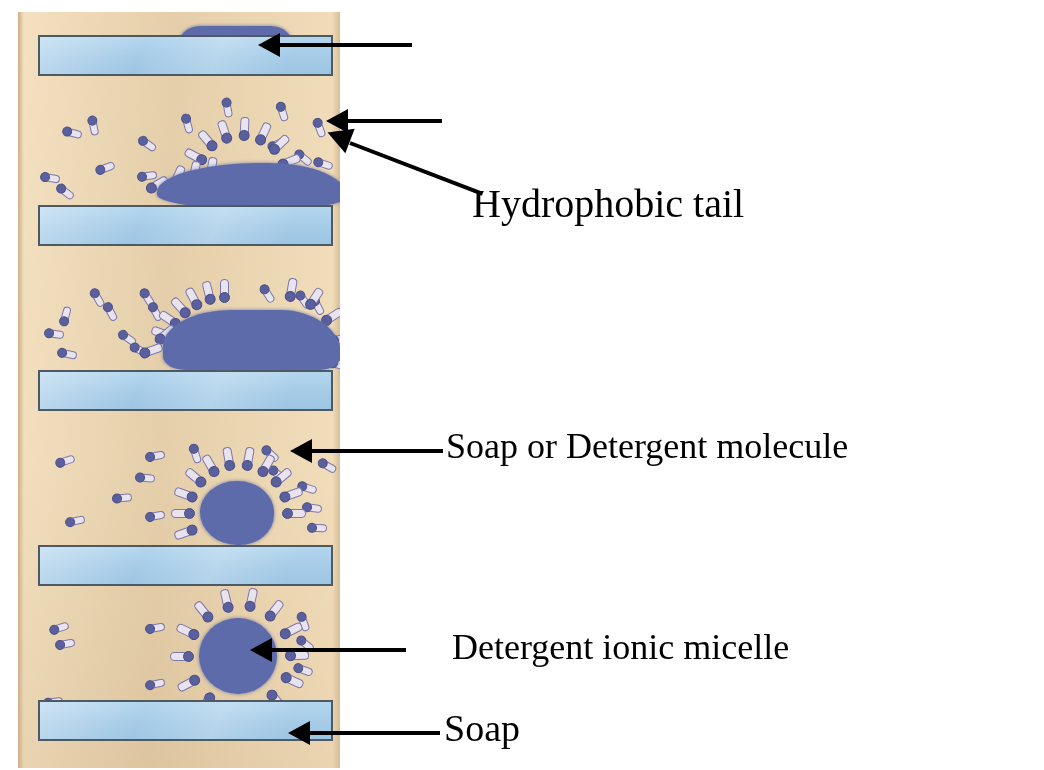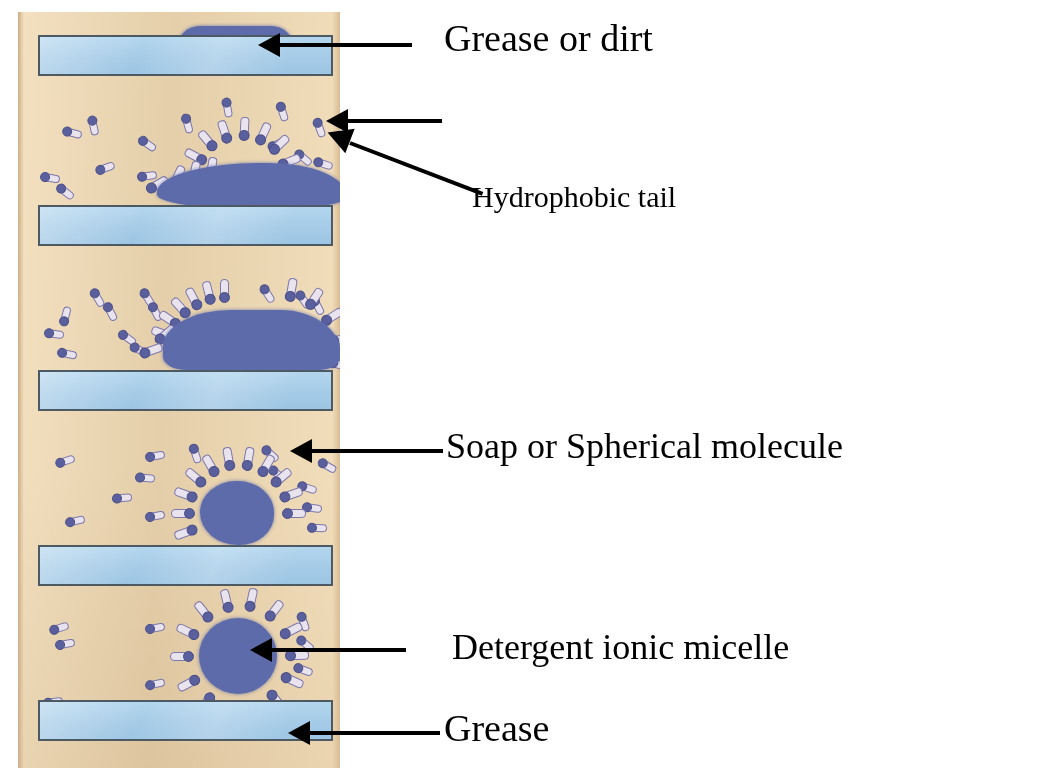--- a/index.html
+++ b/index.html
@@ -513,44 +513,43 @@
         </div>
       <div class="grease drop5" style="top:606px"></div>
       <div class="cloth" style="top:688px"></div>
     </div>
   </div>
 
   <div class="ann" style="left:280px;top:45px;">
     <div class="shaft" style="width:132px"></div>
     <div class="head"></div>
   </div>
-  <div class="lbl" style="left:444px;top:16px;font-size:38px;">Grease or dirt</div>
 
   <div class="ann" style="left:348px;top:121px;">
     <div class="shaft" style="width:94px"></div>
     <div class="head"></div>
   </div>
 
   <div>
     <div class="diagline" style="left:350px;top:141px;width:142px;transform:rotate(21deg);"></div>
     <div class="diaghead" style="left:326px;top:128px;transform:rotate(21deg);transform-origin:100% 50%;"></div>
   </div>
-  <div class="lbl" style="left:472px;top:180px;font-size:30px;">Hydrophobic tail</div>
+  <div class="lbl" style="left:472px;top:180px;font-size:40px;">Hydrophobic tail</div>
 
   <div class="ann" style="left:312px;top:451px;">
     <div class="shaft" style="width:131px"></div>
     <div class="head"></div>
   </div>
-  <div class="lbl" style="left:446px;top:425px;font-size:36px;">Soap or Spherical molecule</div>
+  <div class="lbl" style="left:446px;top:425px;font-size:36px;">Soap or Detergent molecule</div>
 
   <div class="ann" style="left:272px;top:650px;">
     <div class="shaft" style="width:134px"></div>
     <div class="head"></div>
   </div>
   <div class="lbl" style="left:452px;top:626px;font-size:36px;">Detergent ionic micelle</div>
 
   <div class="ann" style="left:310px;top:733px;">
     <div class="shaft" style="width:130px"></div>
     <div class="head"></div>
   </div>
-  <div class="lbl" style="left:444px;top:706px;font-size:38px;">Grease</div>
+  <div class="lbl" style="left:444px;top:706px;font-size:38px;">Soap</div>
 
 </div>
 
 </body></html>

